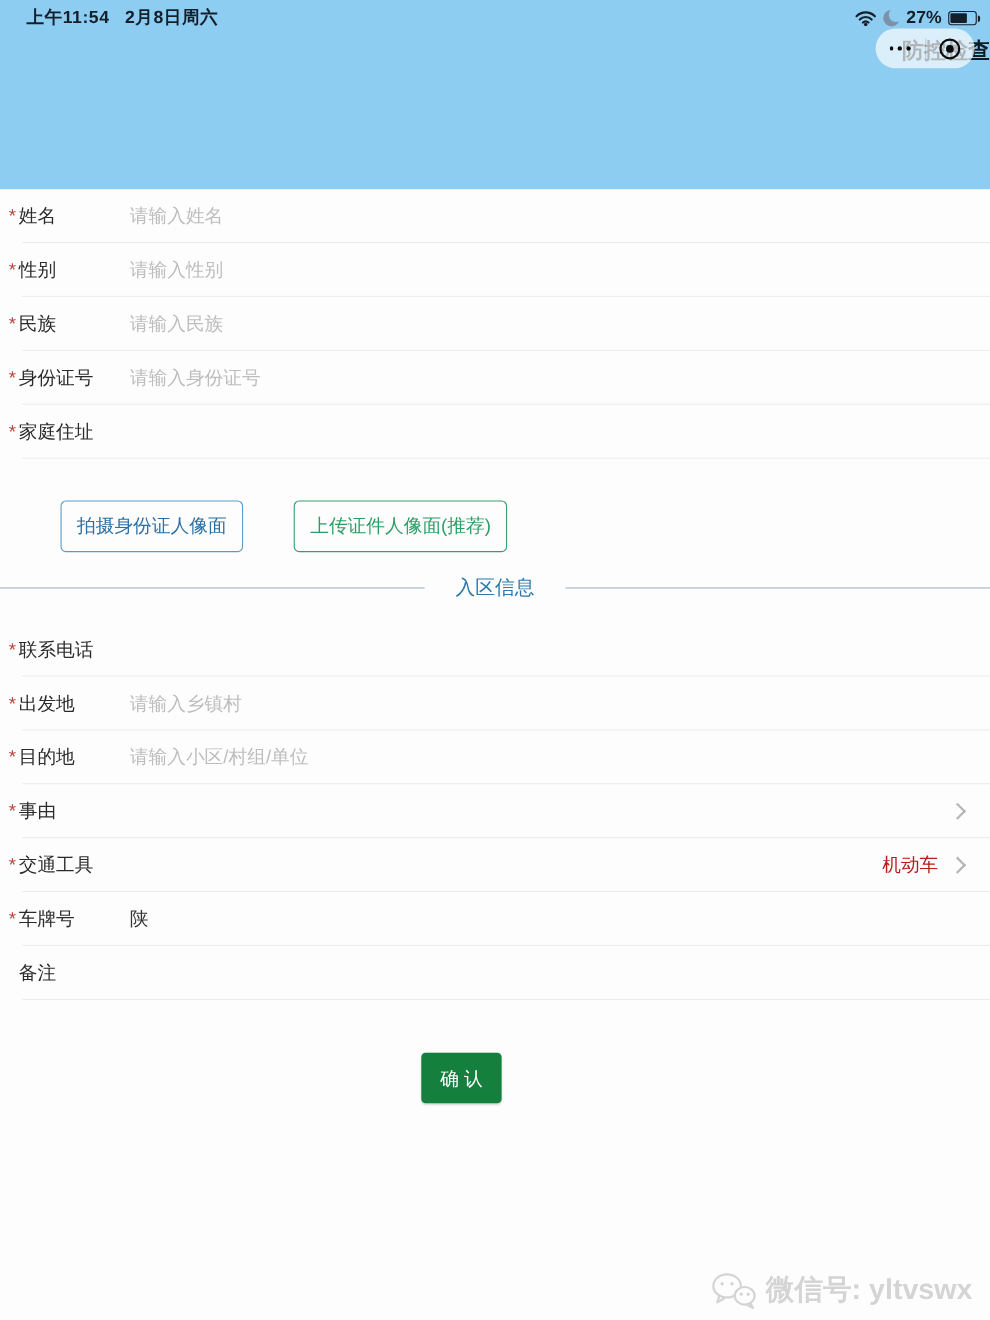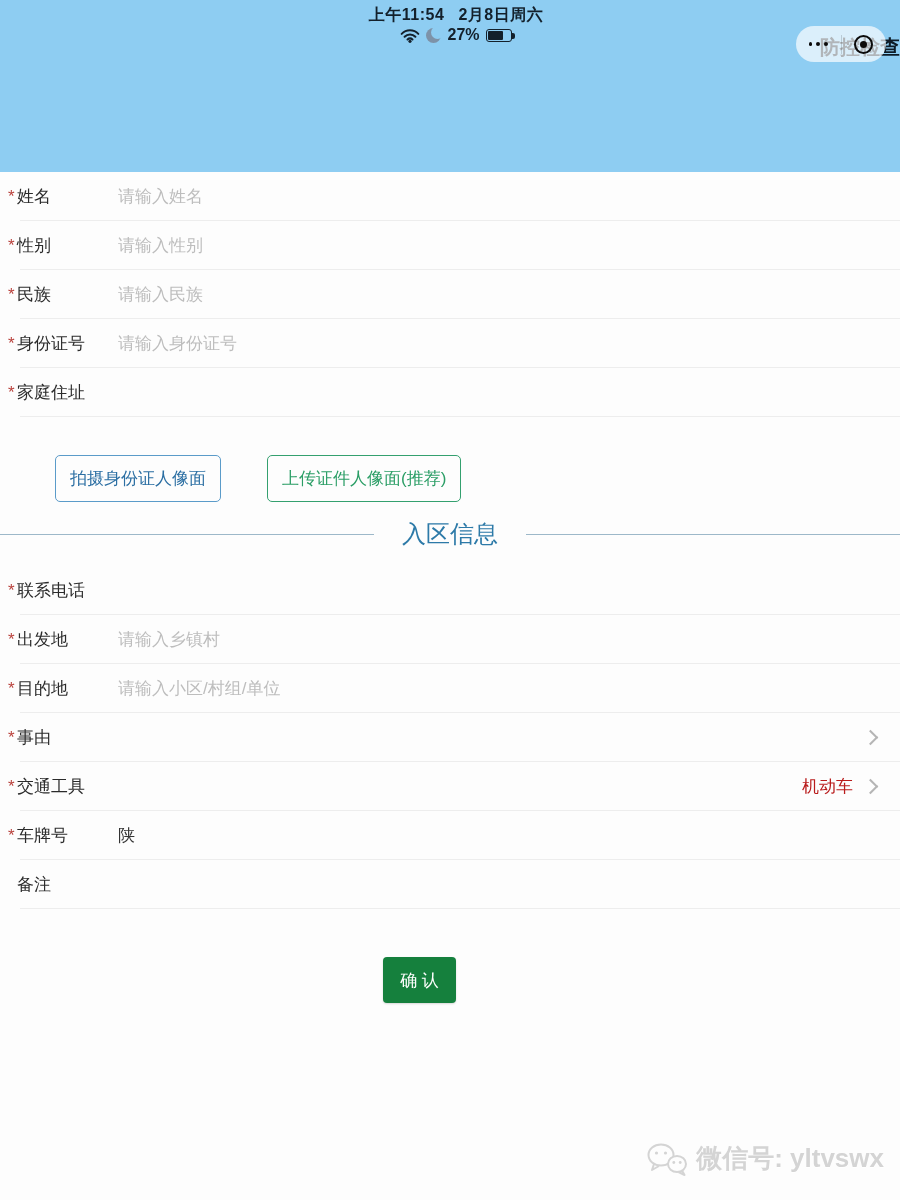--- a/index.html
+++ b/index.html
@@ -9,21 +9,21 @@
     font-family:"Liberation Sans","DejaVu Sans",sans-serif;
     position:relative; overflow:hidden;
   }
   .screen { width:900px; height:1200px; position:relative; background:#fdfdfd; }
 
   
   .header { height:172px; background:#8ecdf2; position:relative; }
   .status-bar {
     display:flex; justify-content:space-between; align-items:center;
     padding:5px 12px 0 24px; height:28px;
-    font-size:16px; font-weight:700; color:#13202b;flex-direction:column;
+    font-size:16px; font-weight:700; color:#13202b;
   }
   .status-left { display:flex; gap:14px; letter-spacing:.5px; }
   .status-right { display:flex; align-items:center; gap:6px; }
   .wifi svg { display:block; }
   .moon { width:15px; height:15px; position:relative; display:inline-block; }
   .moon .m1 { position:absolute; inset:0; border-radius:50%; background:#7d92a8; }
   .moon .m2 { position:absolute; top:-2px; left:5px; width:13px; height:13px; border-radius:50%; background:#8ecdf2; }
   .battery { width:26px; height:13px; border:1px solid #13202b; border-radius:3px; padding:1px; position:relative; display:inline-block; }
   .battery-fill { display:block; height:100%; width:69%; background:#13202b; border-radius:1px; }
   .battery-nub { position:absolute; right:-4px; top:3px; width:2.5px; height:6px; background:#13202b; border-radius:0 2px 2px 0; }
@@ -79,34 +79,34 @@
     height:47px; padding:0 14px; background:#fdfdfd; border-radius:5px;
     font-size:17px; cursor:pointer;
     font-family:"Liberation Sans","DejaVu Sans",sans-serif;
   }
   .photo-btn.blue { border:1px solid #5b9bc9; color:#2c6fa3; }
   .photo-btn.green { border:1px solid #34a06f; color:#2b9e66; }
 
   
   .section-divider { display:flex; align-items:center; margin-top:12px; height:40px; margin-bottom:12px; }
   .section-divider .line { flex:1; height:1px; background:#9db8c9; }
-  .section-title { margin:0 28px; font-size:24px; color:#2d7aa8; }
+  .section-title { margin:0 28px; font-size:18px; color:#2d7aa8; }
 
   
   .confirm {
     display:block; margin:48px 0 0 383px;
     width:73px; height:46px; border:none; border-radius:4px;
     background:#15803d; color:#ffffff; font-size:17px; cursor:pointer;
     box-shadow:0 1px 2px rgba(0,0,0,0.15);
     font-family:"Liberation Sans","DejaVu Sans",sans-serif;
   }
 
   
   .watermark {
-    position:absolute; right:16px; bottom:24px;
+    position:absolute; right:16px; bottom:10px;
     display:flex; align-items:flex-end; gap:8px;
     color:#d4d4d4; font-size:26px; font-weight:700;
     text-shadow:0 1px 0 #ffffff;
   }
   .watermark svg { display:block; }
 </style>
 </head>
 <body>
 
 <div class="screen">

